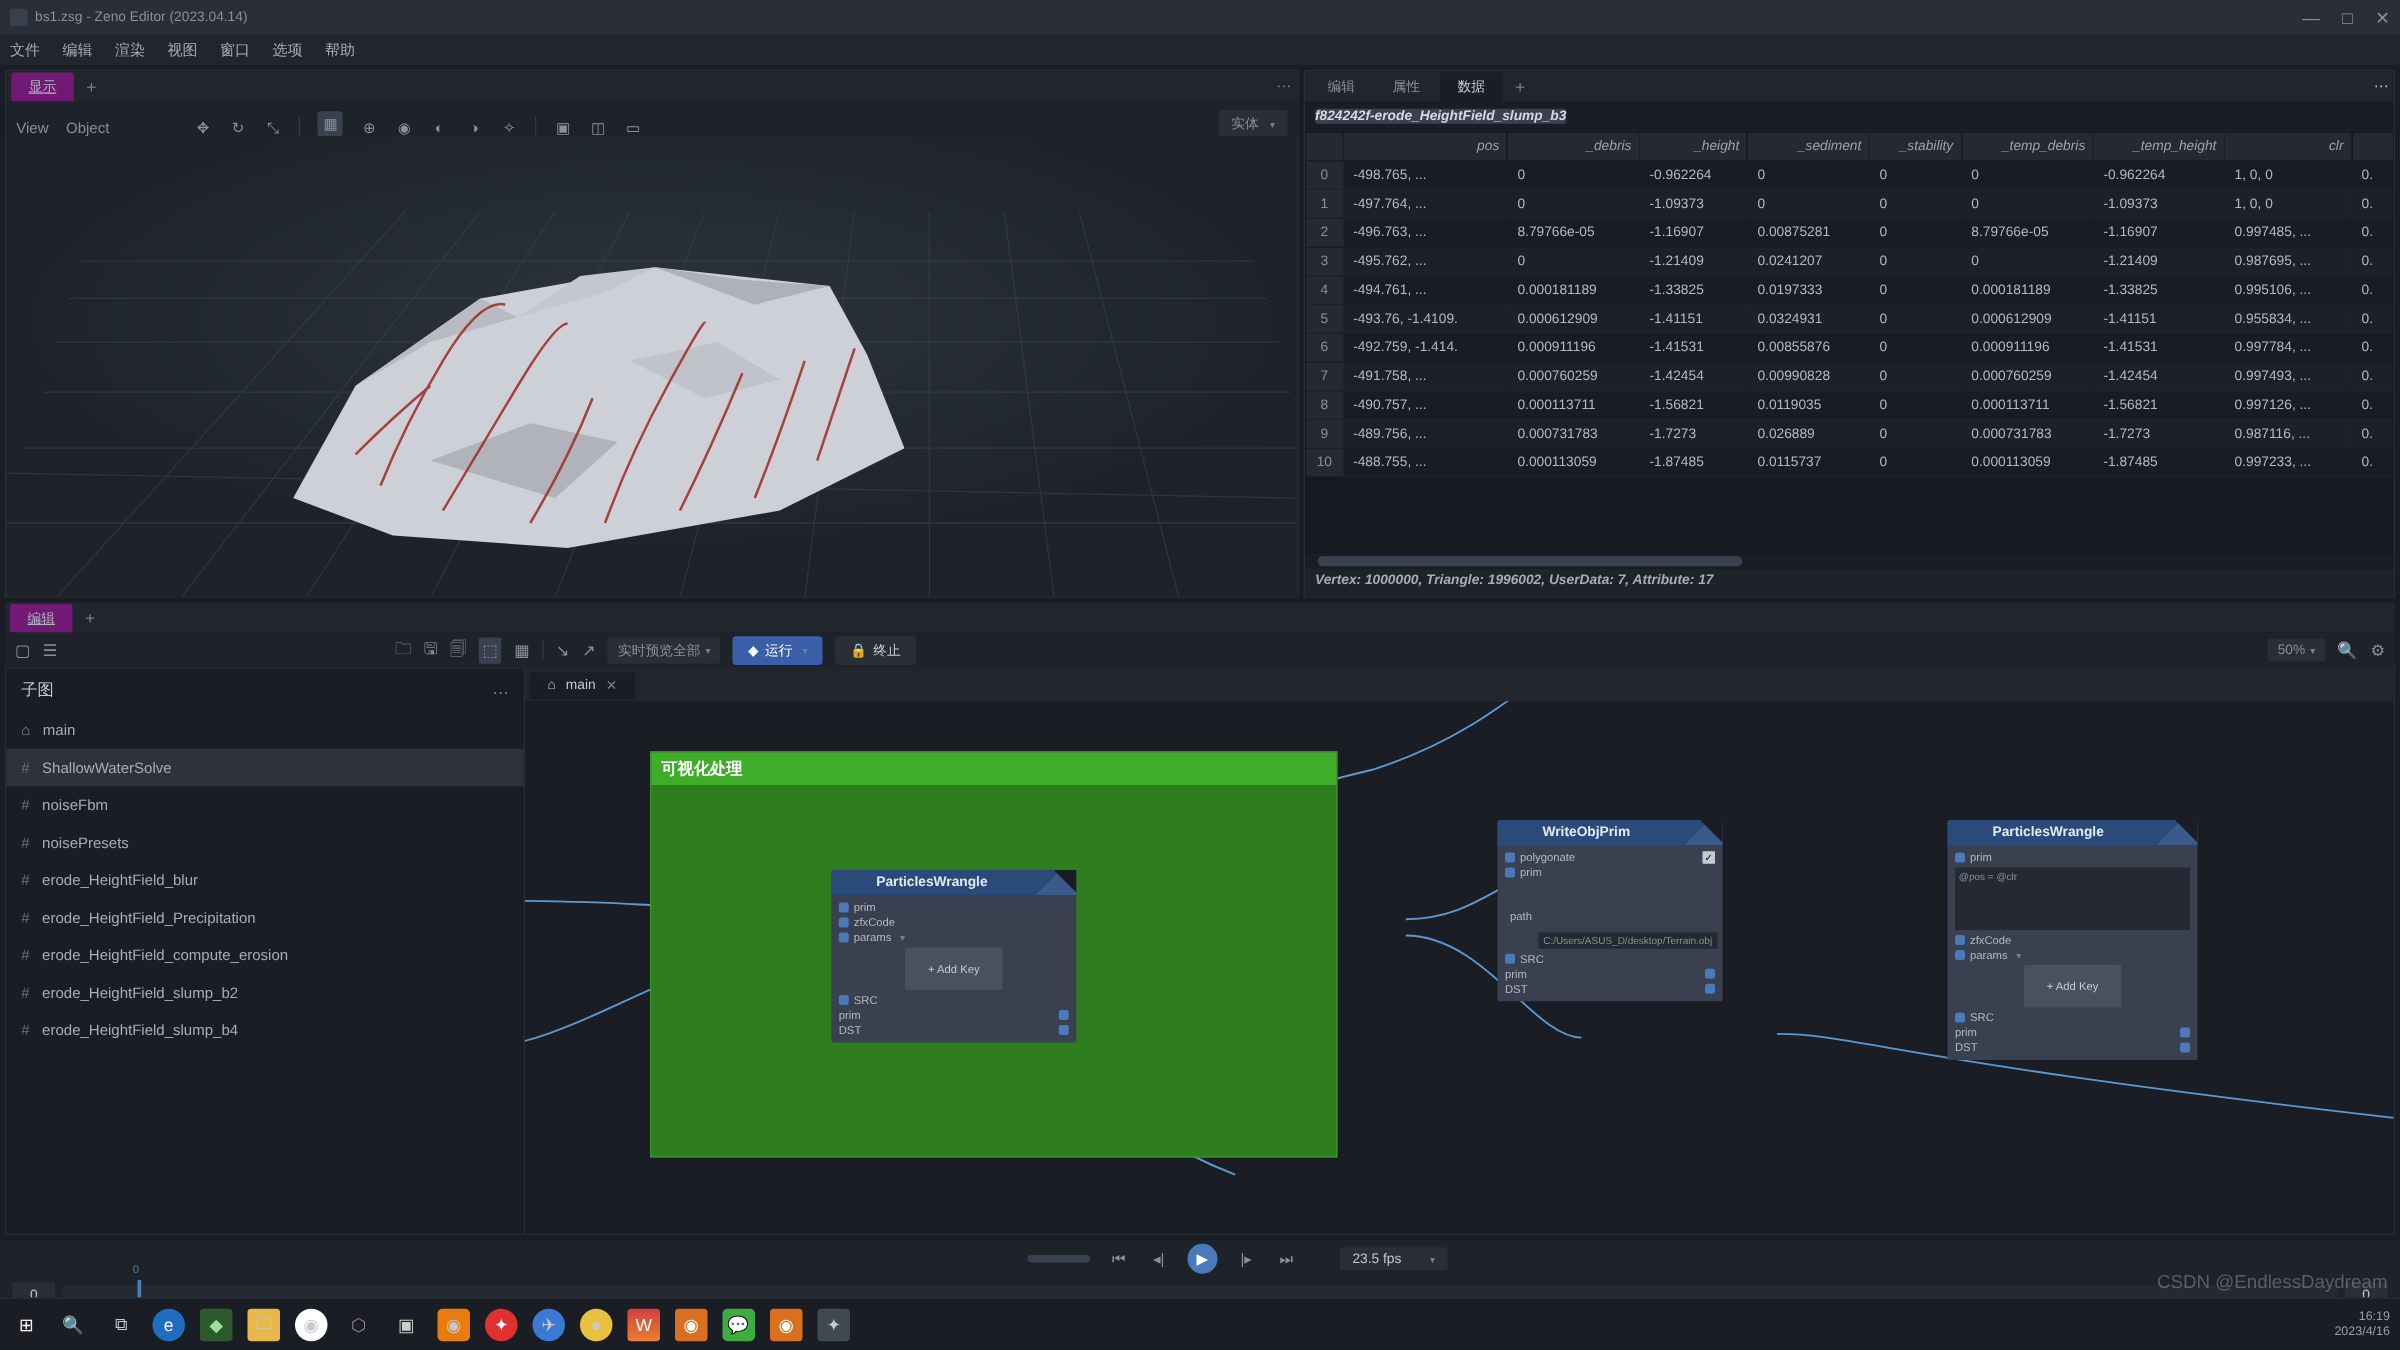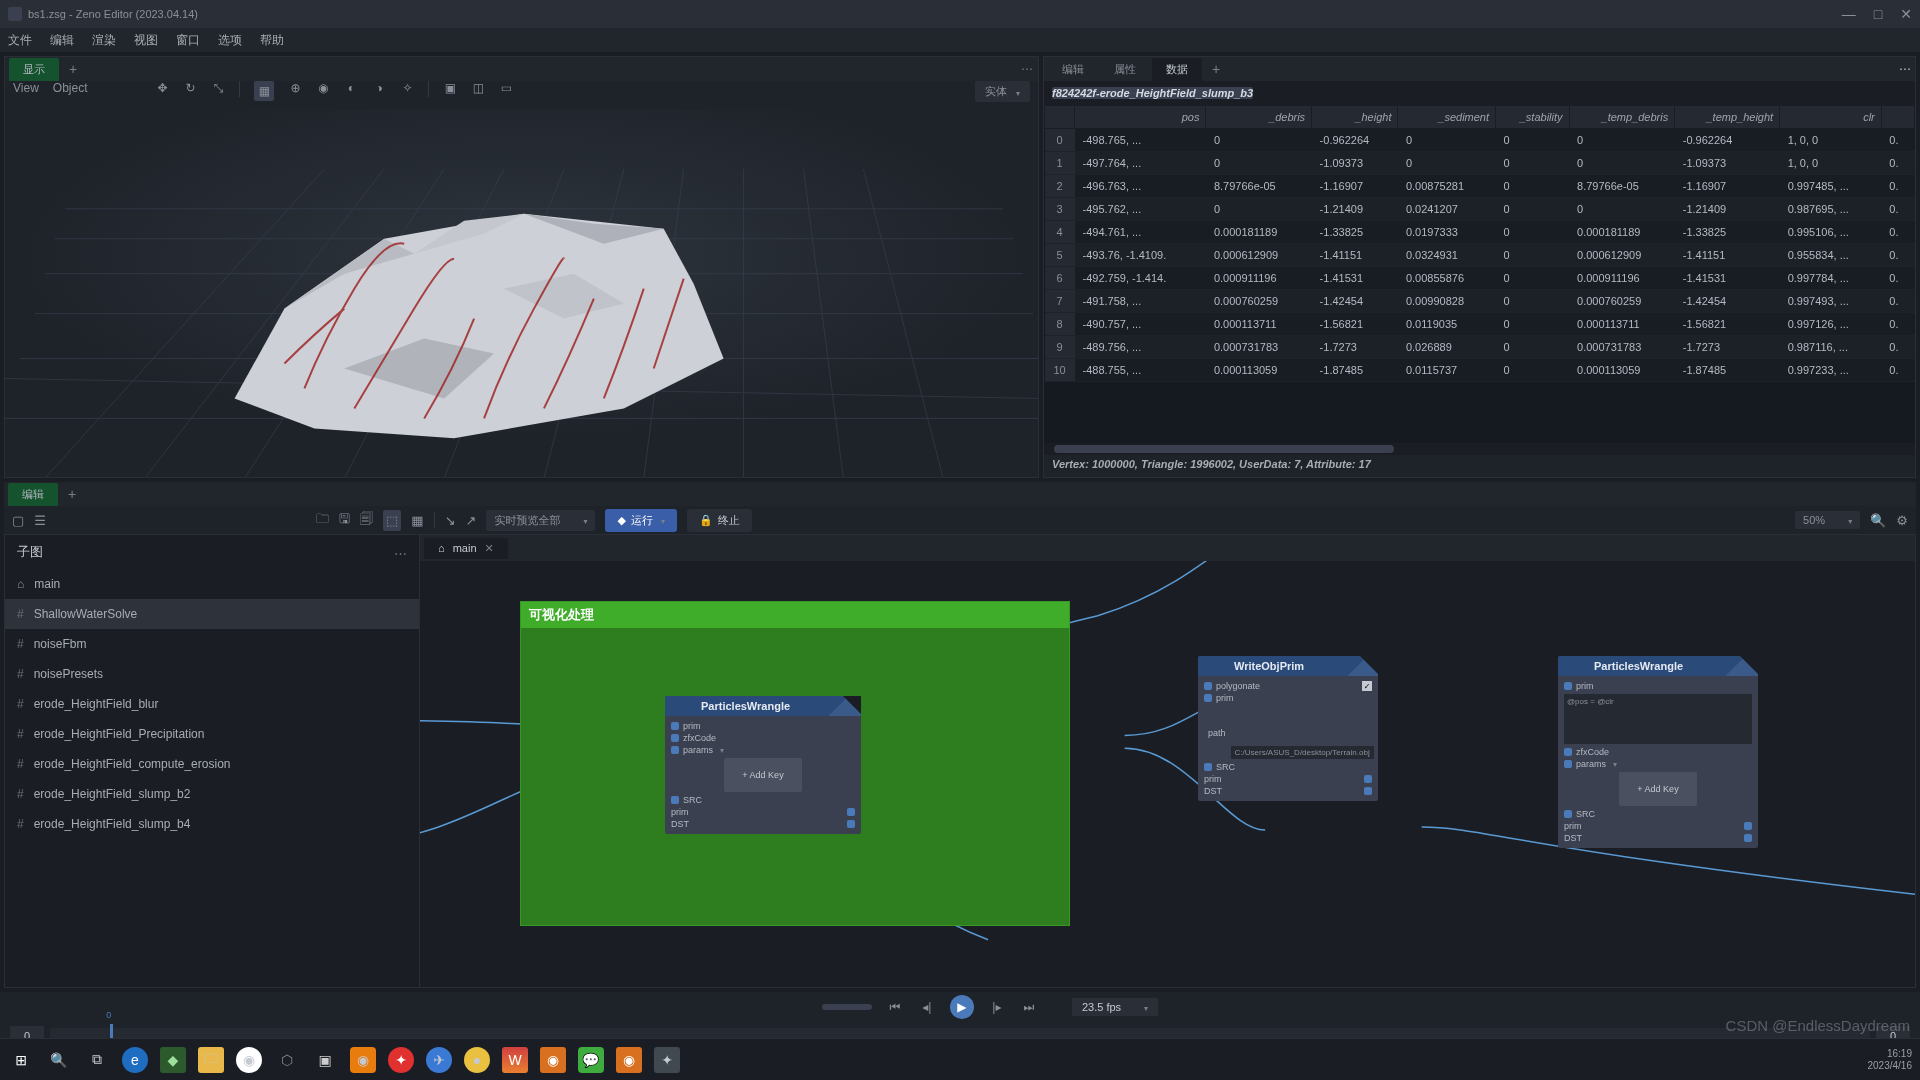--- a/index.html
+++ b/index.html
@@ -15,24 +15,24 @@
 .menubar { height:24px; background:#21252c; display:flex; align-items:center; padding:0 8px; gap:18px; font-size:12px; color:#a8acb5; }
 .menubar span { cursor:pointer; }
 
 
 .topsplit { height:430px; display:flex; gap:4px; padding:4px; }
 
 
 .vp-panel { width:1035px; background:#151a20; display:flex; flex-direction:column; border:1px solid #2a2f37; }
 .tabstrip { height:24px; background:#21252c; display:flex; align-items:center; gap:2px; padding:0 4px; position:relative; }
 .tab { padding:4px 14px; background:#2d323b; color:#b0b5bf; font-size:11px; cursor:pointer; border-radius:2px 2px 0 0; }
-.tab.active { background:#14532d; }
+.tab.active { background:#701a75;text-decoration:underline; }
 .tab-add { padding:3px 8px; color:#7a7f89; cursor:pointer; font-size:14px;}
 .tabstrip .dots { margin-left:auto; color:#7a7f89; letter-spacing:1px; }
-.vp-toolbar { height:28px; background:#1e232a; display:flex; align-items:flex-start; padding:0 8px; gap:14px; color:#8a8f99; }
+.vp-toolbar { height:28px; background:#1e232a; display:flex; align-items:flex-end; padding:0 8px; gap:14px; color:#8a8f99; }
 .vp-toolbar .lbl { font-size:12px; }
 .vp-toolbar .ico { width:14px; height:14px; display:flex; align-items:center; justify-content:center; cursor:pointer; }
 .vp-toolbar .ico.active { background:#3a4050; border-radius:2px; padding:2px; width:20px; height:20px; }
 .vp-toolbar .sep { width:1px; height:16px; background:#333842; }
 .vp-toolbar .right { margin-left:auto; display:flex; align-items:center; gap:4px;}
 .vp-toolbar .dd { background:#2a2f37; padding:3px 10px; border-radius:2px; font-size:11px; display:flex; align-items:center; gap:6px; }
 .viewport { flex:1; background:#262c34; position:relative; overflow:hidden; }
 .grid3d { position:absolute; inset:0; }
 
 
@@ -55,21 +55,21 @@
 .scroll-x .thumb { position:absolute; left:10px; width:340px; height:8px; background:#3a4050; top:2px; border-radius:4px; }
 
 
 .node-editor { height:510px; display:flex; flex-direction:column; padding:0 4px 4px 4px; }
 .ne-tabstrip { height:24px; background:#21252c; display:flex; align-items:center; gap:2px; padding:0 4px; }
 .ne-toolbar { height:28px; background:#1e232a; display:flex; align-items:center; padding:0 8px; gap:10px; color:#8a8f99; }
 .ne-toolbar .ico { cursor:pointer; font-size:13px; }
 .ne-toolbar .right { margin-left:auto; display:flex; align-items:center; gap:10px; }
 .btn-run { background:#3b5ea8; color:#fff; padding:4px 12px; border-radius:3px; cursor:pointer; display:flex; align-items:center; gap:5px; font-size:11px; }
 .btn-stop { background:#2a2f37; color:#c5c9d1; padding:4px 12px; border-radius:3px; cursor:pointer; display:flex; align-items:center; gap:5px; font-size:11px;}
-.dd2 { background:#2a2f37; padding:3px 8px; border-radius:2px; font-size:11px; display:flex; align-items:center; gap:20px; }
+.dd2 { background:#2a2f37; padding:3px 8px; border-radius:2px; font-size:11px; display:flex; align-items:center; gap:1px; }
 
 .ne-body { flex:1; display:flex; background:#151a20; border:1px solid #2a2f37; }
 .subgraph-panel { width:415px; background:#1a1e24; display:flex; flex-direction:column; border-right:1px solid #2a2f37; }
 .sg-header { padding:8px 12px; font-size:13px; color:#c5c9d1; display:flex; align-items:flex-end; }
 .sg-header .dots { margin-left:auto; color:#7a7f89; }
 .sg-list { flex:1; overflow:auto; }
 .sg-item { padding:8px 12px; display:flex; align-items:center; gap:10px; cursor:pointer; font-size:12px; color:#a8acb5; }
 .sg-item.selected { background:#2d323b; }
 .sg-item .hash { color:#6a6f79; }
 .sg-item .home { color:#8a8f99; }

